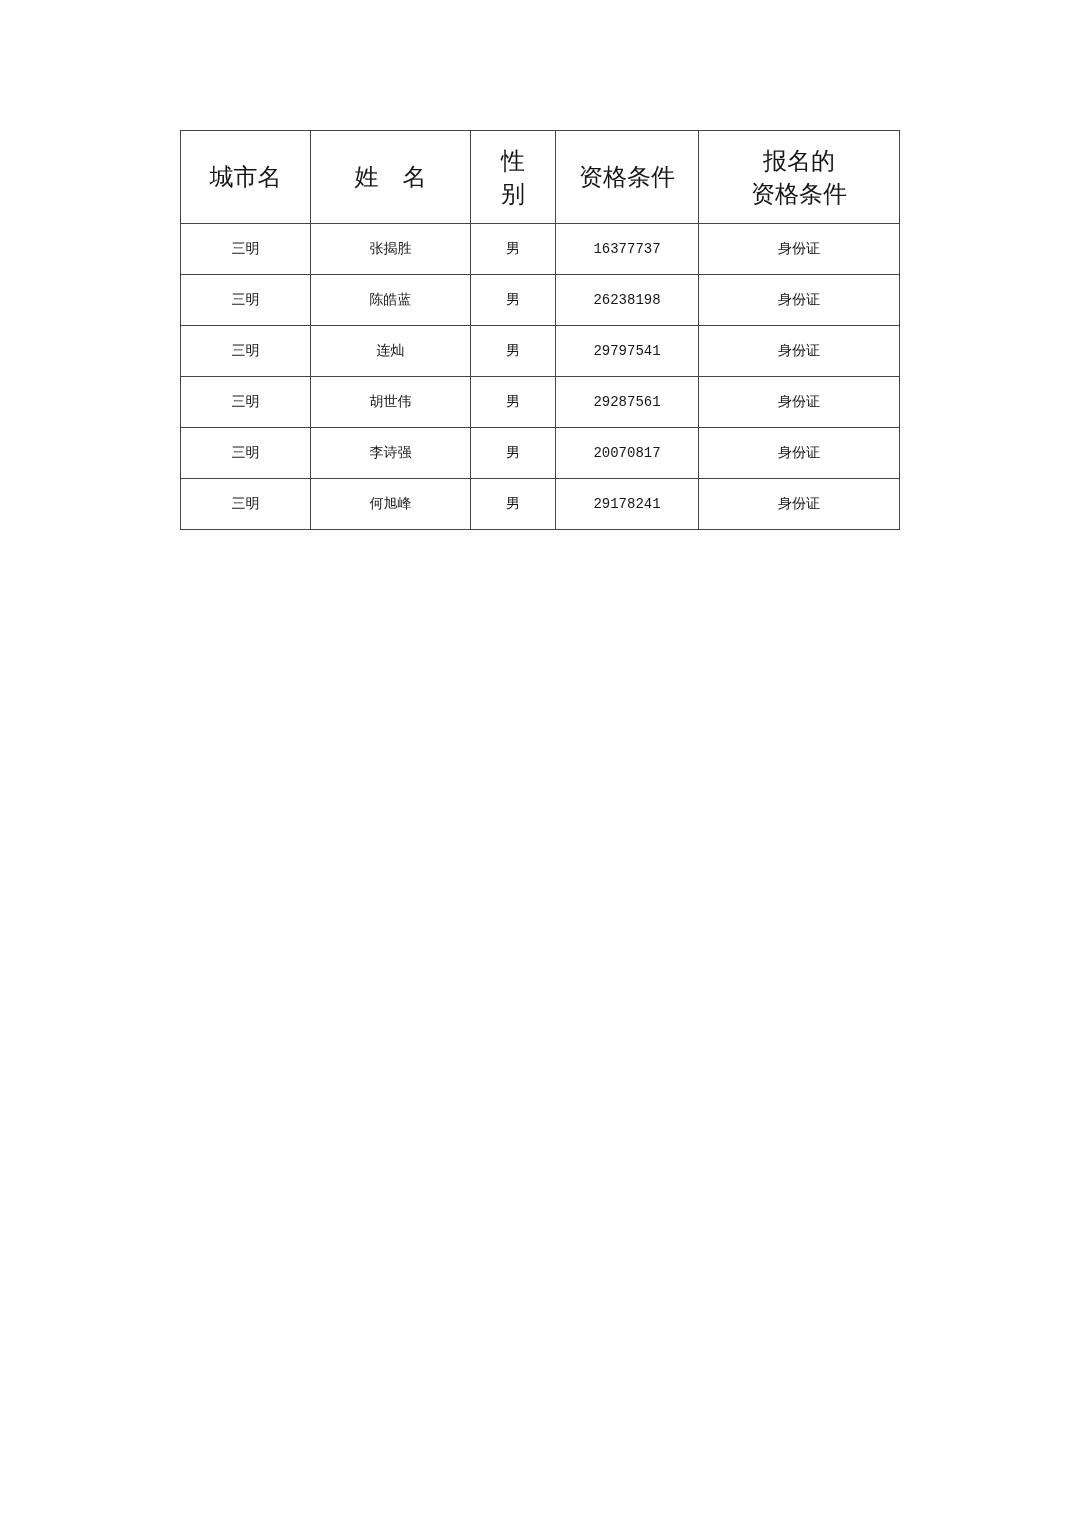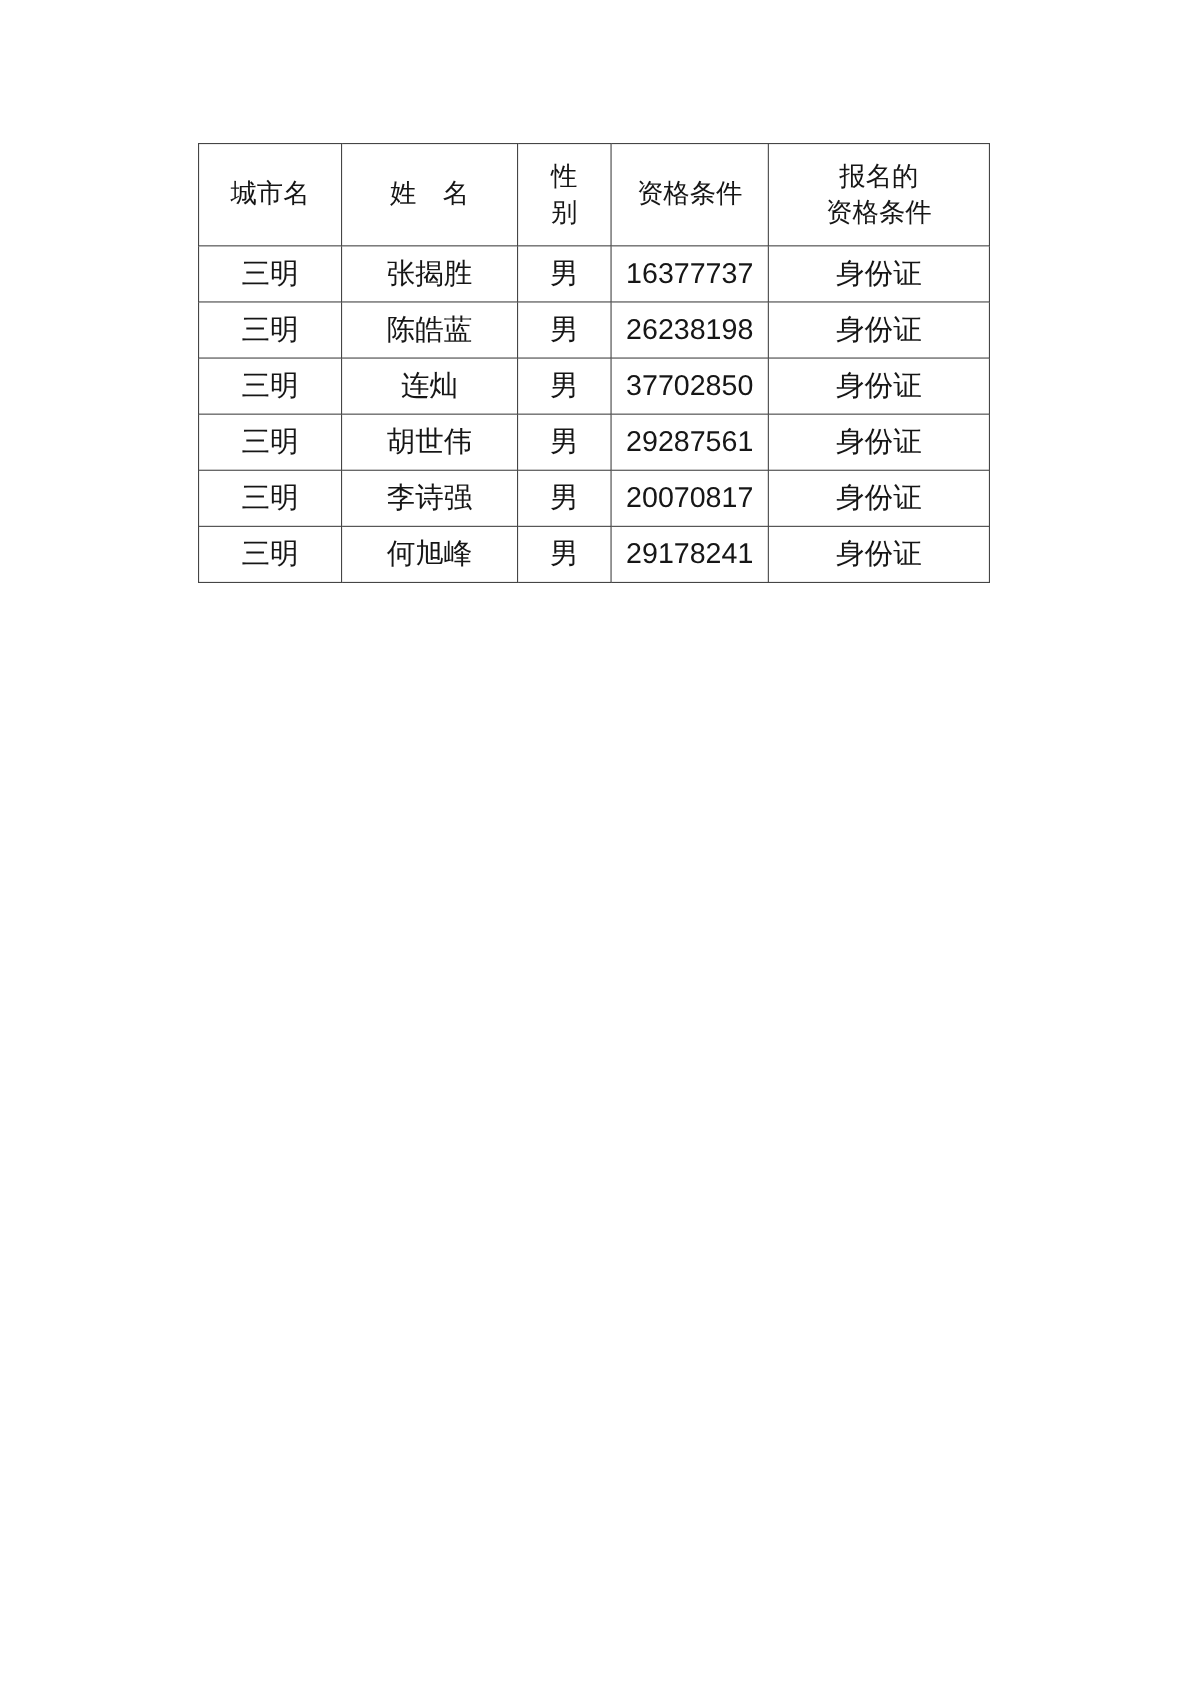--- a/index.html
+++ b/index.html
@@ -39,22 +39,22 @@
   thead th {
     height: 92px;
     font-family: "Liberation Sans", "DejaVu Sans", sans-serif;
     font-weight: normal;
     font-size: 24px;
     line-height: 1.38;
     white-space: pre-line; 
   }
   tbody td {
     height: 50px;
-    font-family: Liberation Sans, sans-serif;
-    font-size: 26px;
+    font-family: Liberation Mono, monospace;
+    font-size: 14px;
     line-height: 1.2;
   }
 </style>
 </head>
 <body>
 
 <div class="page">
   <table class="applicants">
     <colgroup>
       <col class="c-city">
@@ -86,21 +86,21 @@
         <td>三明</td>
         <td>陈皓蓝</td>
         <td>男</td>
         <td>26238198</td>
         <td>身份证</td>
       </tr>
       <tr>
         <td>三明</td>
         <td>连灿</td>
         <td>男</td>
-        <td>37702850</td>
+        <td>29797541</td>
         <td>身份证</td>
       </tr>
       <tr>
         <td>三明</td>
         <td>胡世伟</td>
         <td>男</td>
         <td>29287561</td>
         <td>身份证</td>
       </tr>
       <tr>

